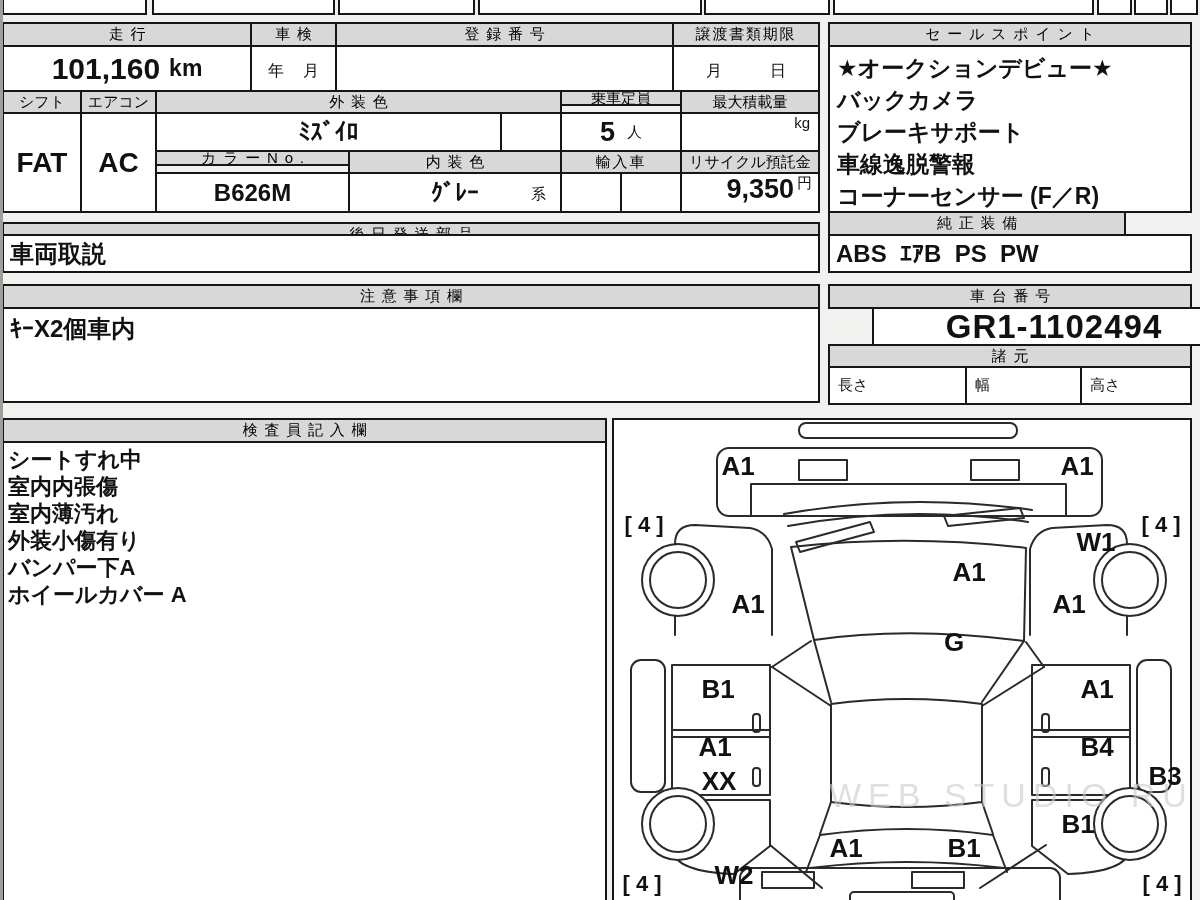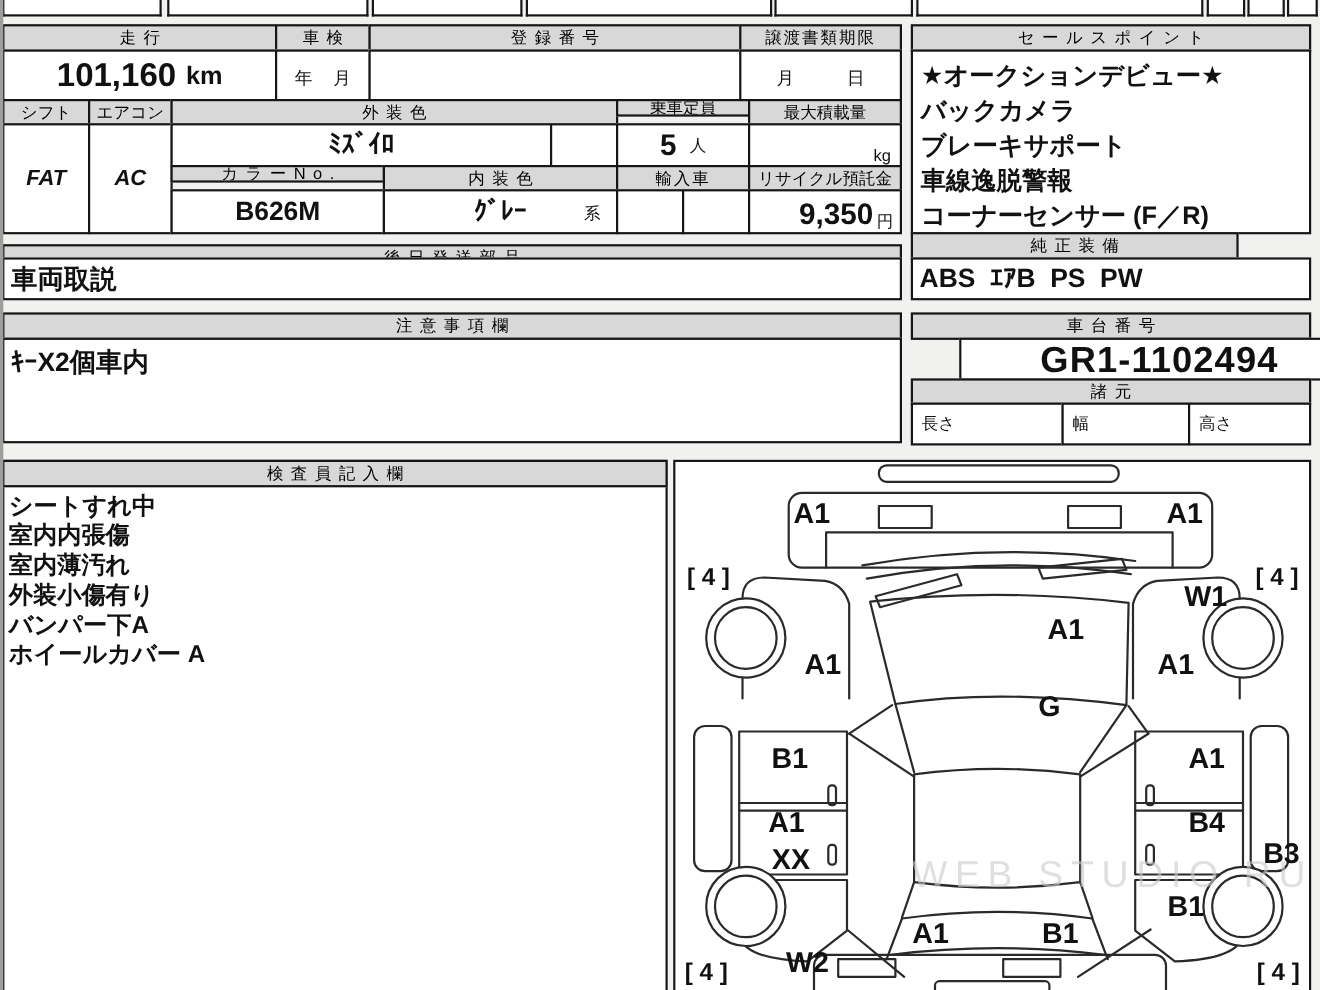--- a/index.html
+++ b/index.html
@@ -9,29 +9,29 @@
 
   
   .c{position:absolute;box-sizing:border-box;border:2px solid #161616;background:#fff;}
   .h{background:#d8d8d8;display:flex;align-items:center;justify-content:center;
      font-size:15px;font-weight:400;color:#000;white-space:nowrap;overflow:hidden;}
   .sp{letter-spacing:0.45em;text-indent:0.45em;}
   .sp2{letter-spacing:0.12em;}
 
   .big{font-weight:700;}
   .vcenter{display:flex;align-items:center;justify-content:center;}
-  .vright{display:flex;align-items:flex-end;justify-content:flex-end;}
+  .vright{display:flex;align-items:flex-start;justify-content:flex-end;}
 
   
   .pcell{position:absolute;top:0;height:15px;box-sizing:border-box;background:#fff;
          border-left:2px solid #161616;border-right:2px solid #161616;border-bottom:2px solid #161616;}
 
   .mileage-val{font-size:30px;letter-spacing:0;}
   .mileage-unit{font-size:23px;margin-left:9px;}
-  .fatac{font-size:20px;font-style:italic;}
+  .fatac{font-size:28px;}
   .val24{font-size:24px;font-weight:700;}
   .unit{font-size:15px;font-weight:400;}
   .ym{display:flex;align-items:flex-end;justify-content:space-between;
       font-size:16px;padding:0 16px 8px 16px;box-sizing:border-box;}
   .ym2{padding:0 32px 8px 32px;}
 
   .content-text{font-size:24px;font-weight:700;display:flex;align-items:center;padding-left:6px;}
   .notes-box{align-items:flex-start;padding-top:4px;}
 
   .sales-line{font-size:23px;font-weight:700;line-height:32px;white-space:nowrap;}

